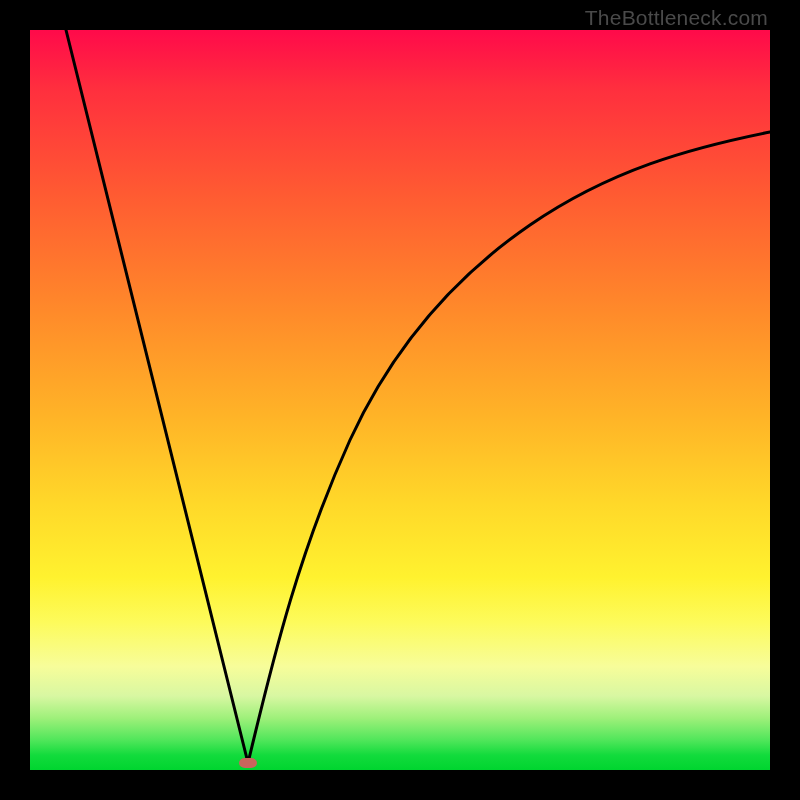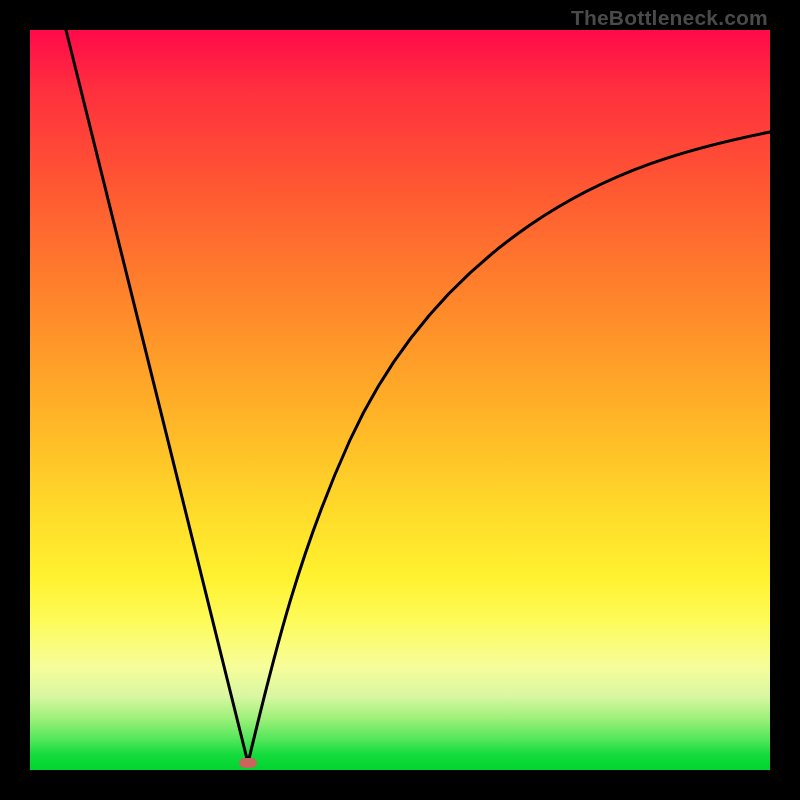--- a/index.html
+++ b/index.html
@@ -58,21 +58,21 @@
     background: #c9655c;
     border-radius: 6px / 5px;
   }
   .watermark {
     position: absolute;
     right: 32px;
     top: 6px;
     color: #4a4a4a;
     font-size: 21px;
     letter-spacing: 0.2px;
-    font-weight: 700;
+    font-weight: 400;
   }
 </style>
 </head>
 <body>
 
 <div class="frame">
   <div class="gradient"></div>
 
   <svg class="curve" viewBox="0 0 740 740" preserveAspectRatio="none">
 

